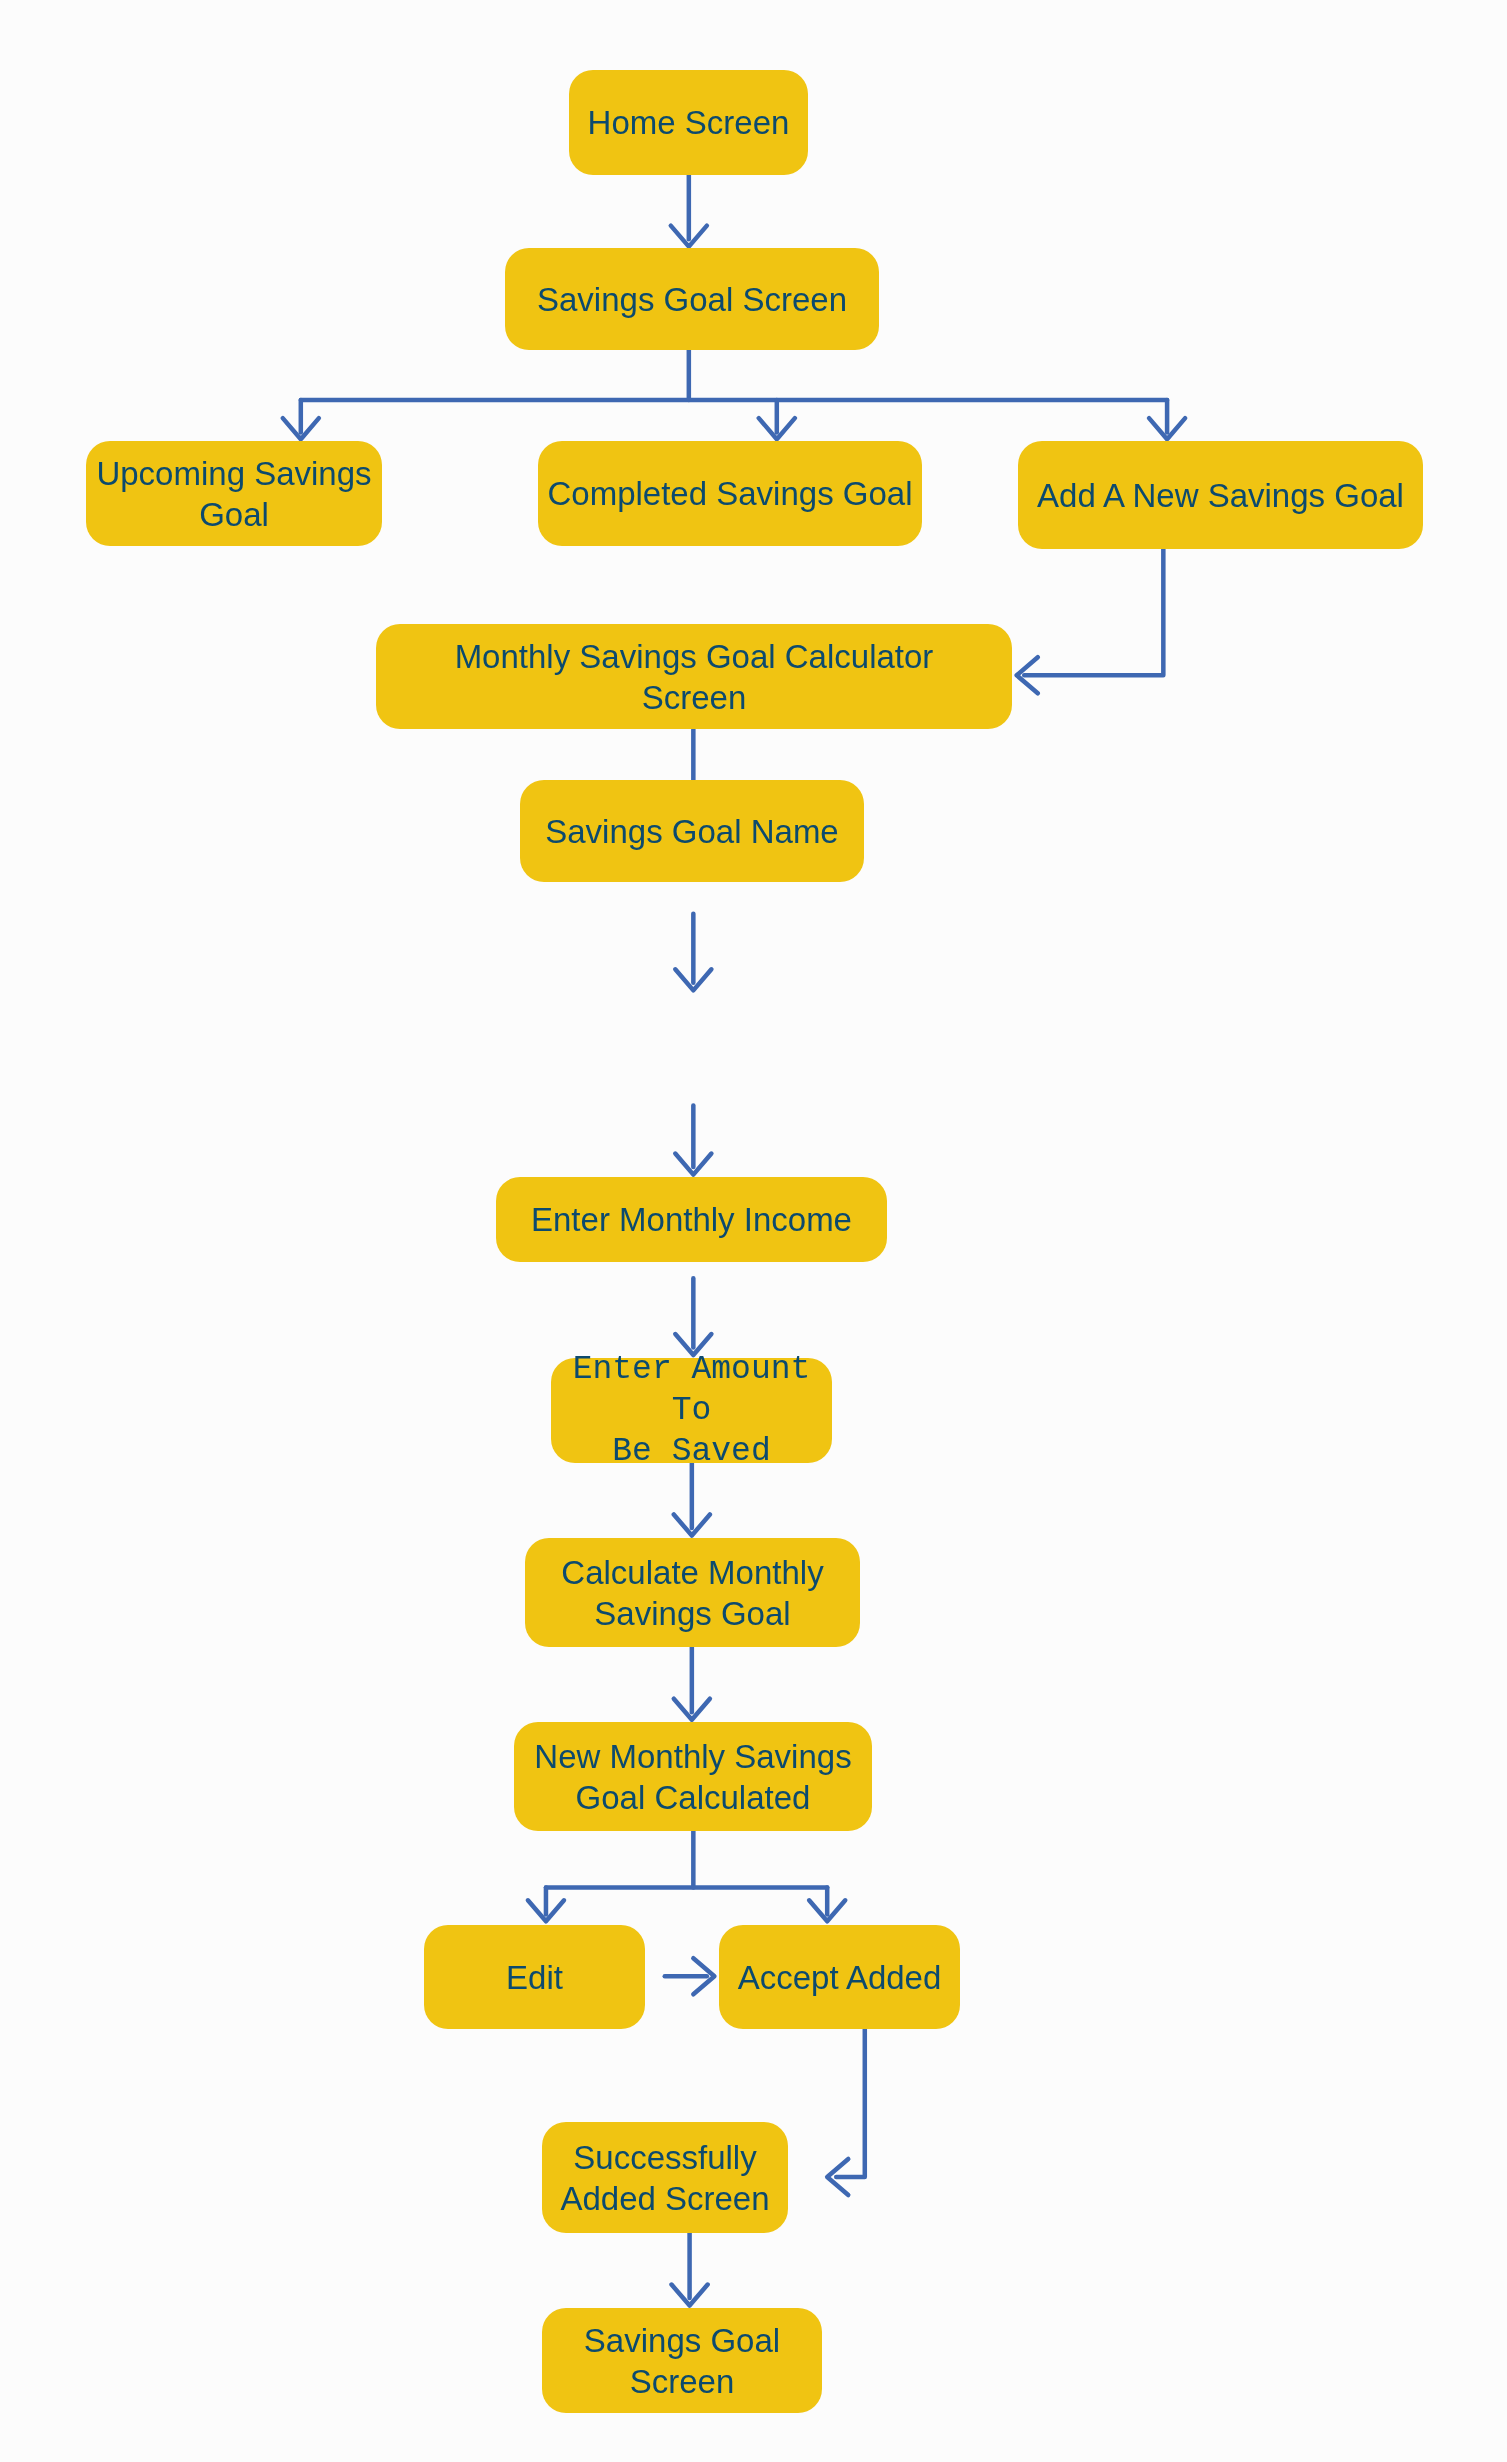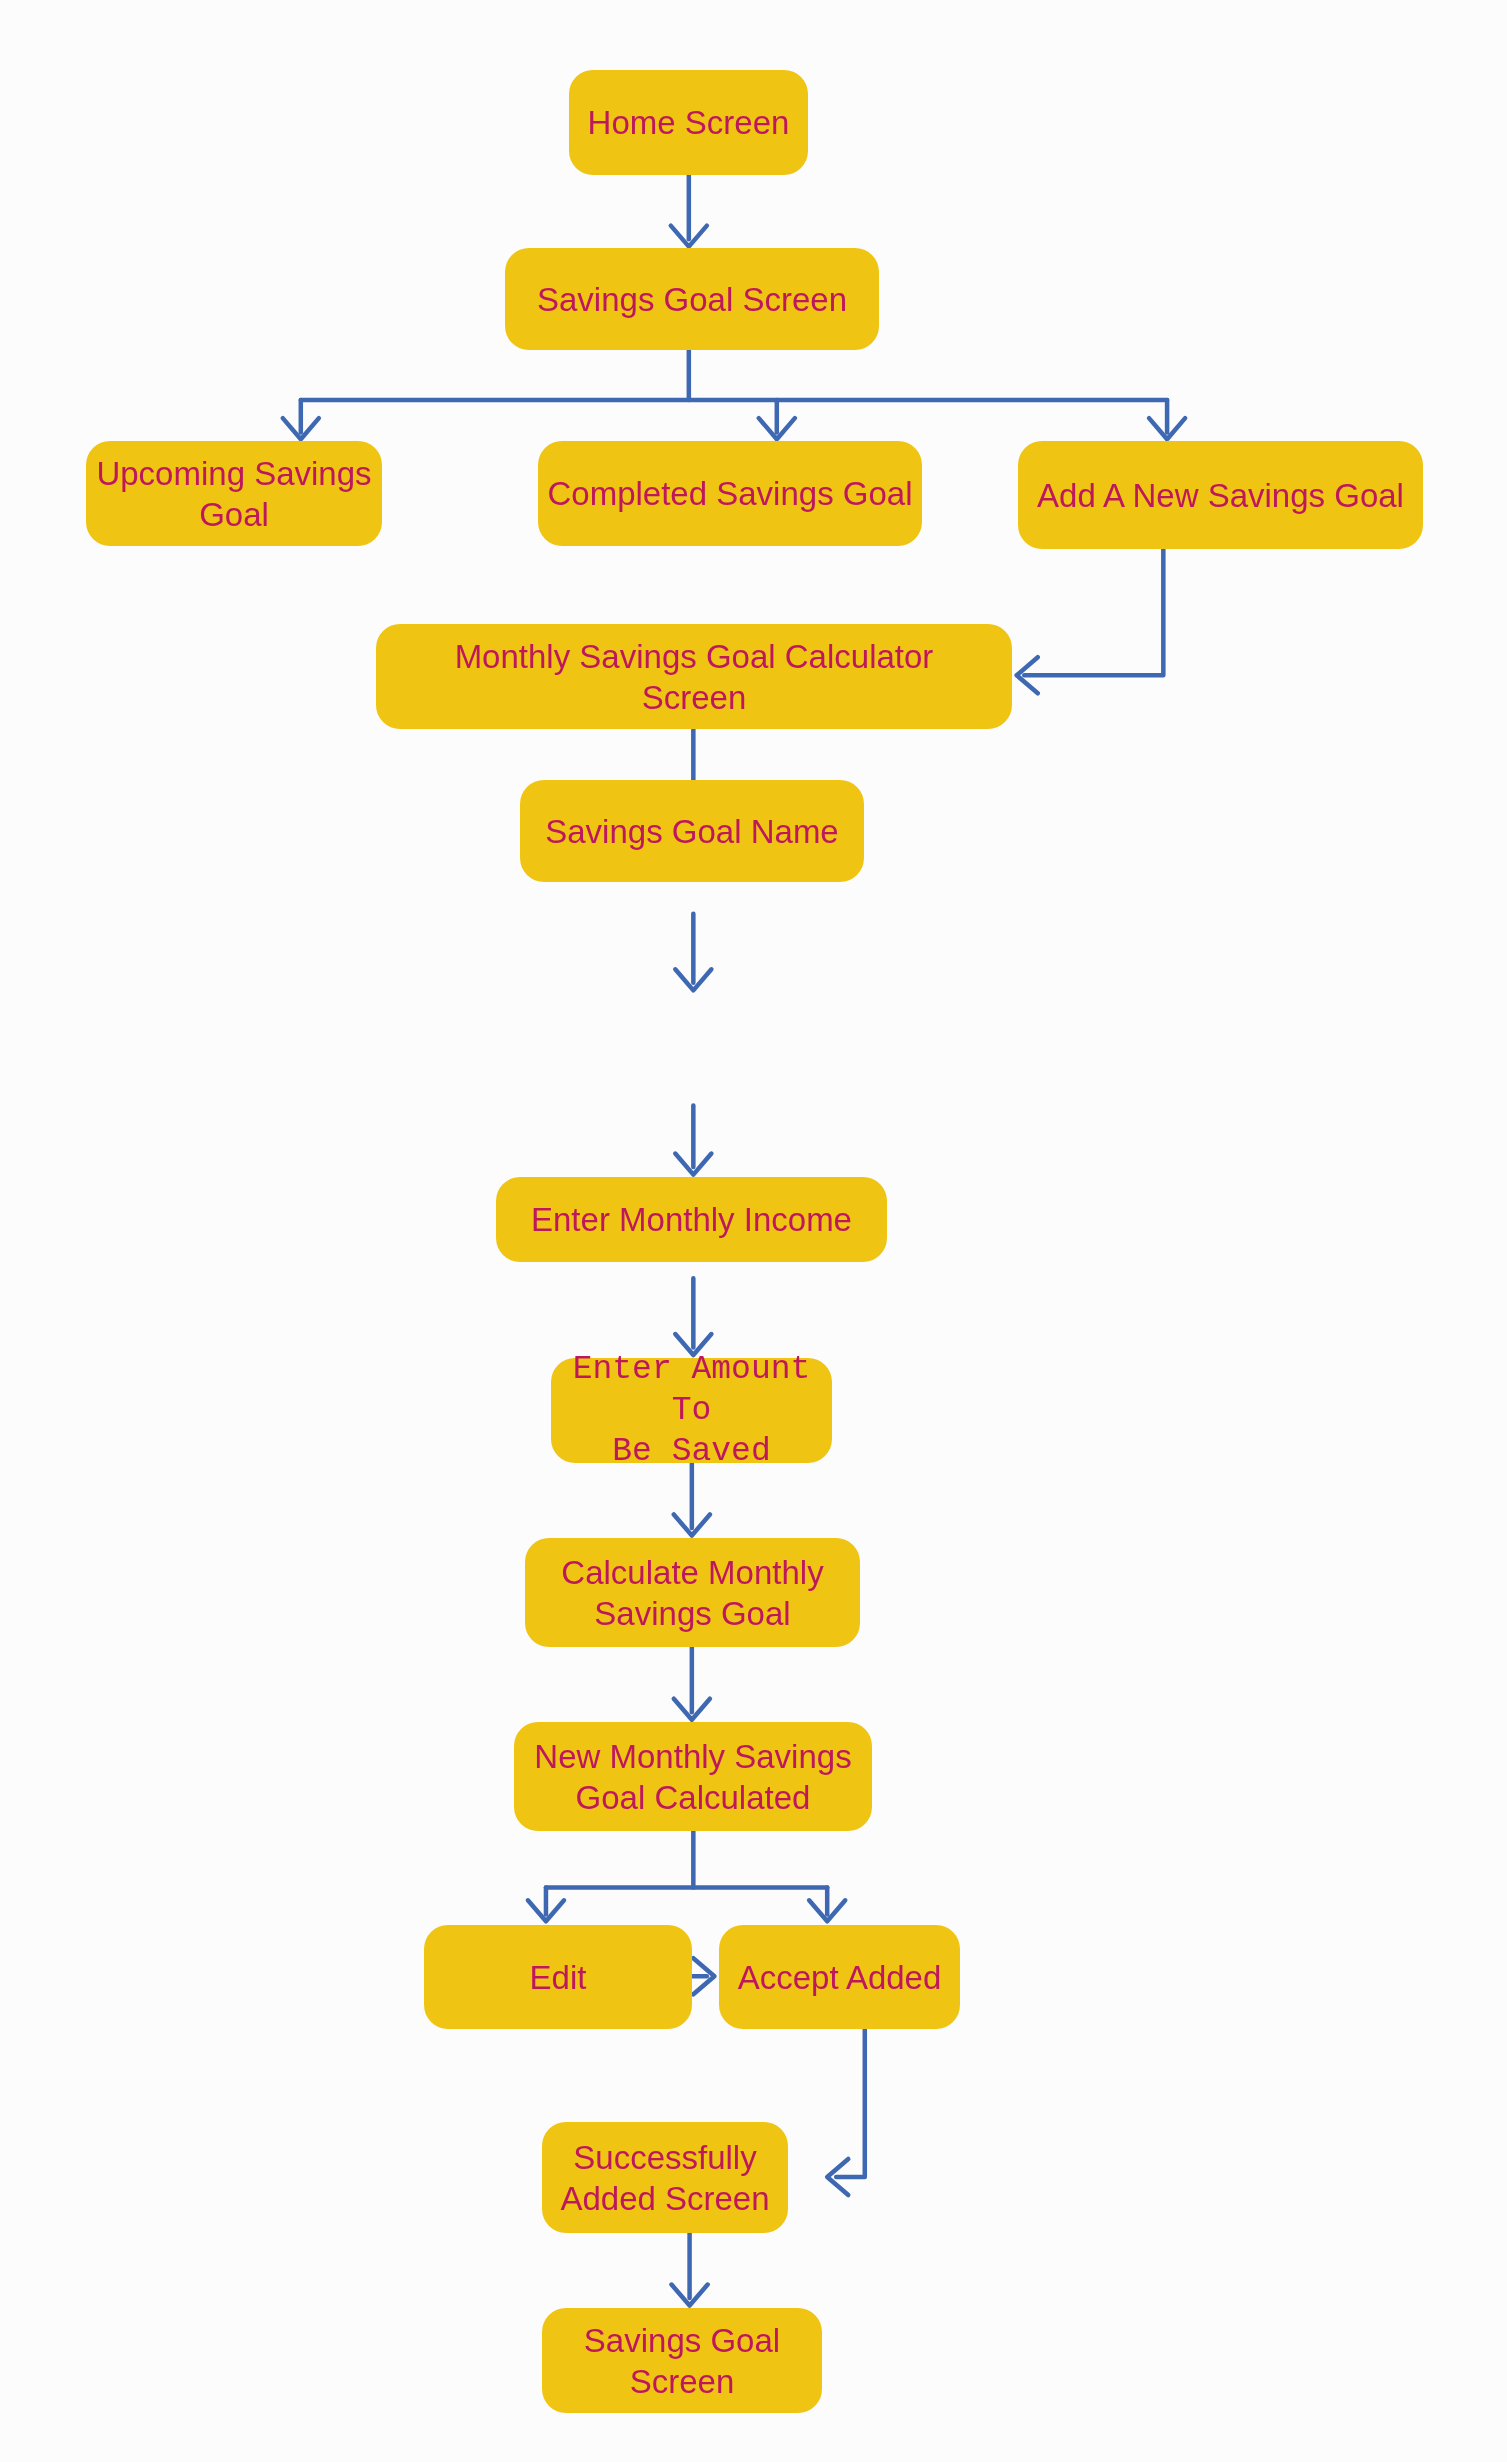--- a/index.html
+++ b/index.html
@@ -23,21 +23,21 @@
     position:absolute;
     background:#F0C412;
     border-radius:24px;
     display:flex;
     align-items:center;
     justify-content:center;
     box-sizing:border-box;
     padding:0 9px;
   }
   .node-label{
-    color:#be185d;
+    color:#0c4a6e;
     font-size:33px;
     line-height:41px;
     font-weight:500;
     text-align:center;
     white-space:pre-line;
   }
 </style>
 </head>
 <body>
 
@@ -165,21 +165,21 @@
   <div class="node" style="left:525px; top:1538px; width:335px; height:109px;">
     <span class="node-label">Calculate Monthly
 Savings Goal</span>
   </div>
 
   <div class="node" style="left:514px; top:1722px; width:358px; height:109px;">
     <span class="node-label">New Monthly Savings
 Goal Calculated</span>
   </div>
 
-  <div class="node" style="left:424px; top:1925px; width:268px; height:104px;">
+  <div class="node" style="left:424px; top:1925px; width:221px; height:104px;">
     <span class="node-label">Edit</span>
   </div>
 
   <div class="node" style="left:719px; top:1925px; width:241px; height:104px;">
     <span class="node-label">Accept Added</span>
   </div>
 
   <div class="node" style="left:542px; top:2122px; width:246px; height:111px;">
     <span class="node-label">Successfully
 Added Screen</span>

